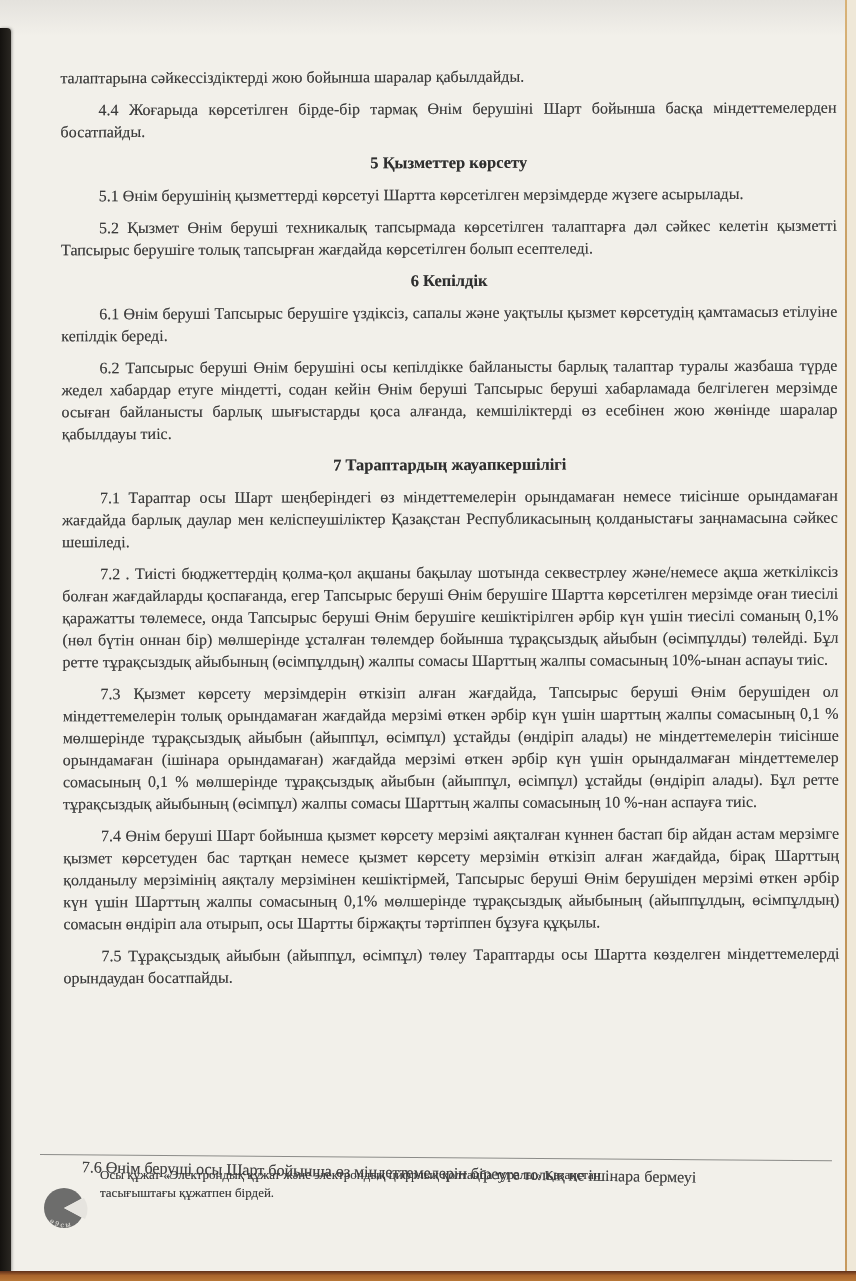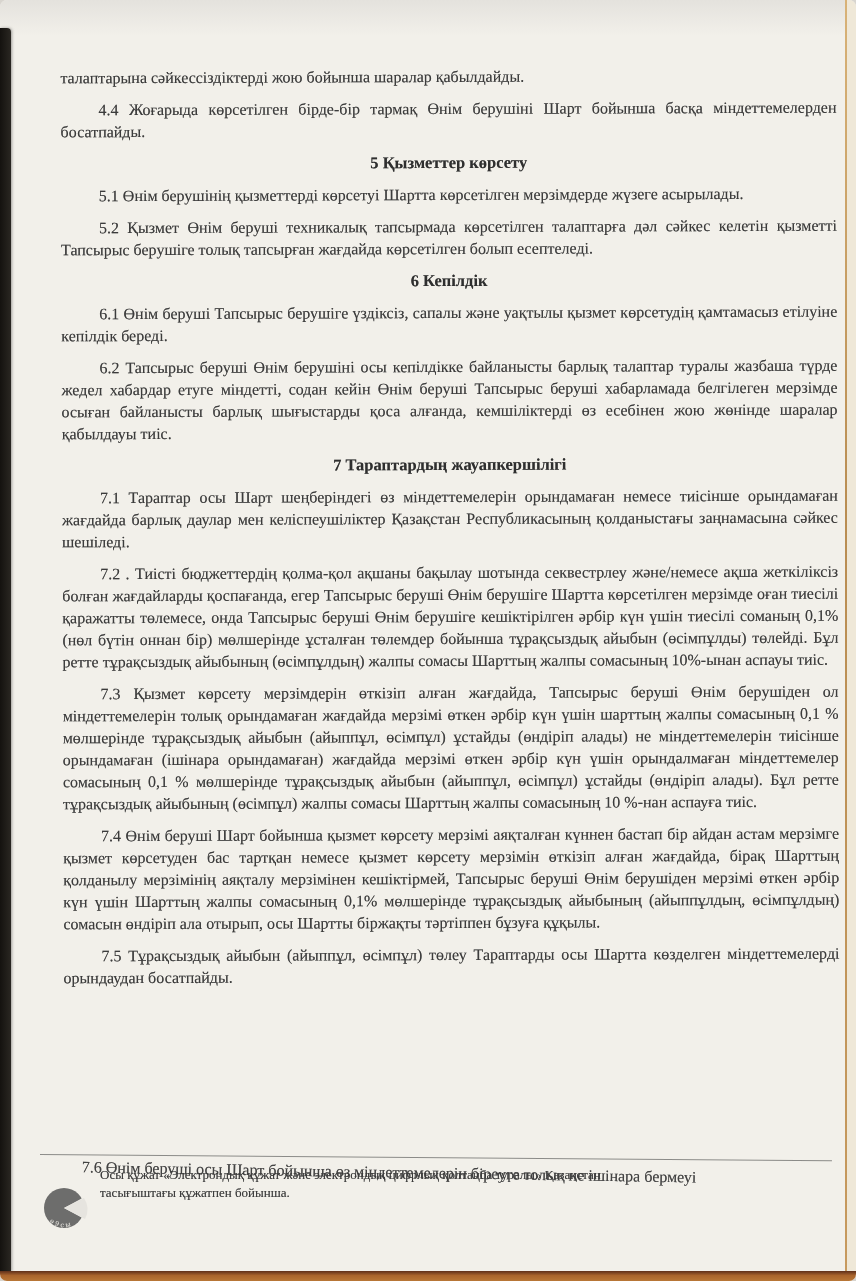--- a/index.html
+++ b/index.html
@@ -5,21 +5,20 @@
   html,body{margin:0;padding:0;}
   body{
     width:856px;height:1281px;overflow:hidden;
     font-family:"Liberation Serif","DejaVu Serif",serif;
     background:#d8d5cf;
   }
   .page{
     position:relative;width:856px;height:1281px;
     background:#f2f0ea;
     overflow:hidden;
-    border-radius:7px;
   }
   
   .top-shade{position:absolute;top:0;left:0;width:100%;height:36px;
     background:linear-gradient(#e4e2dd,rgba(228,226,221,0));}
   .left-strip{position:absolute;left:0;top:28px;width:11px;height:1244px;
     background:linear-gradient(to right,#14120f,#2a2722);
     box-shadow:1px 0 3px rgba(0,0,0,.35);
     border-top-right-radius:4px;}
   .right-line{position:absolute;top:0;left:845px;width:2px;height:100%;
     background:linear-gradient(#d8b277,#b98d52 40%,#c79a5e);}
@@ -76,21 +75,21 @@
     <p class="para">7.4 Өнім беруші Шарт бойынша қызмет көрсету мерзімі аяқталған күннен бастап бір айдан астам мерзімге қызмет көрсетуден бас тартқан немесе қызмет көрсету мерзімін өткізіп алған жағдайда, бірақ Шарттың қолданылу мерзімінің аяқталу мерзімінен кешіктірмей, Тапсырыс беруші Өнім берушіден мерзімі өткен әрбір күн үшін Шарттың жалпы сомасының 0,1% мөлшерінде тұрақсыздық айыбының (айыппұлдың, өсімпұлдың) сомасын өндіріп ала отырып, осы Шартты біржақты тәртіппен бұзуға құқылы.</p>
     <p class="para">7.5 Тұрақсыздық айыбын (айыппұл, өсімпұл) төлеу Тараптарды осы Шартта көзделген міндеттемелерді орындаудан босатпайды.</p>
   </div>
 
   <div class="footer-rule"></div>
 
   <div class="overlap-76">7.6 Өнім беруші осы Шарт бойынша өз міндеттемелерін біреуге толық не ішінара бермеуі</div>
 
   <div class="footer-note">
     <div>Осы құжат «Электрондық құжат және электрондық цифрлық қолтаңба туралы» Қазақстан</div>
-    <div>тасығыштағы құжатпен бойынша.</div>
+    <div>тасығыштағы құжатпен бірдей.</div>
   </div>
 
   <svg class="seal" viewBox="0 0 52 54" xmlns="http://www.w3.org/2000/svg">
     <circle cx="24" cy="26" r="20" fill="#6d6d6c"></circle>
     <path d="M24 26 L50 12 A32 32 0 0 1 50 40 Z" fill="#f2f0ea"></path>
     <path d="M24 26 L44 16 A24 22 0 0 1 45 37 Z" fill="#e6e4df"></path>
     <path id="sealArc" d="M8 38 A20 20 0 0 0 30 44" fill="none"></path>
     <text font-size="6.5" fill="#f0eee8" font-family="DejaVu Serif, serif">
       <textPath href="#sealArc" startOffset="2">ө 9 с ы</textPath>
     </text>

